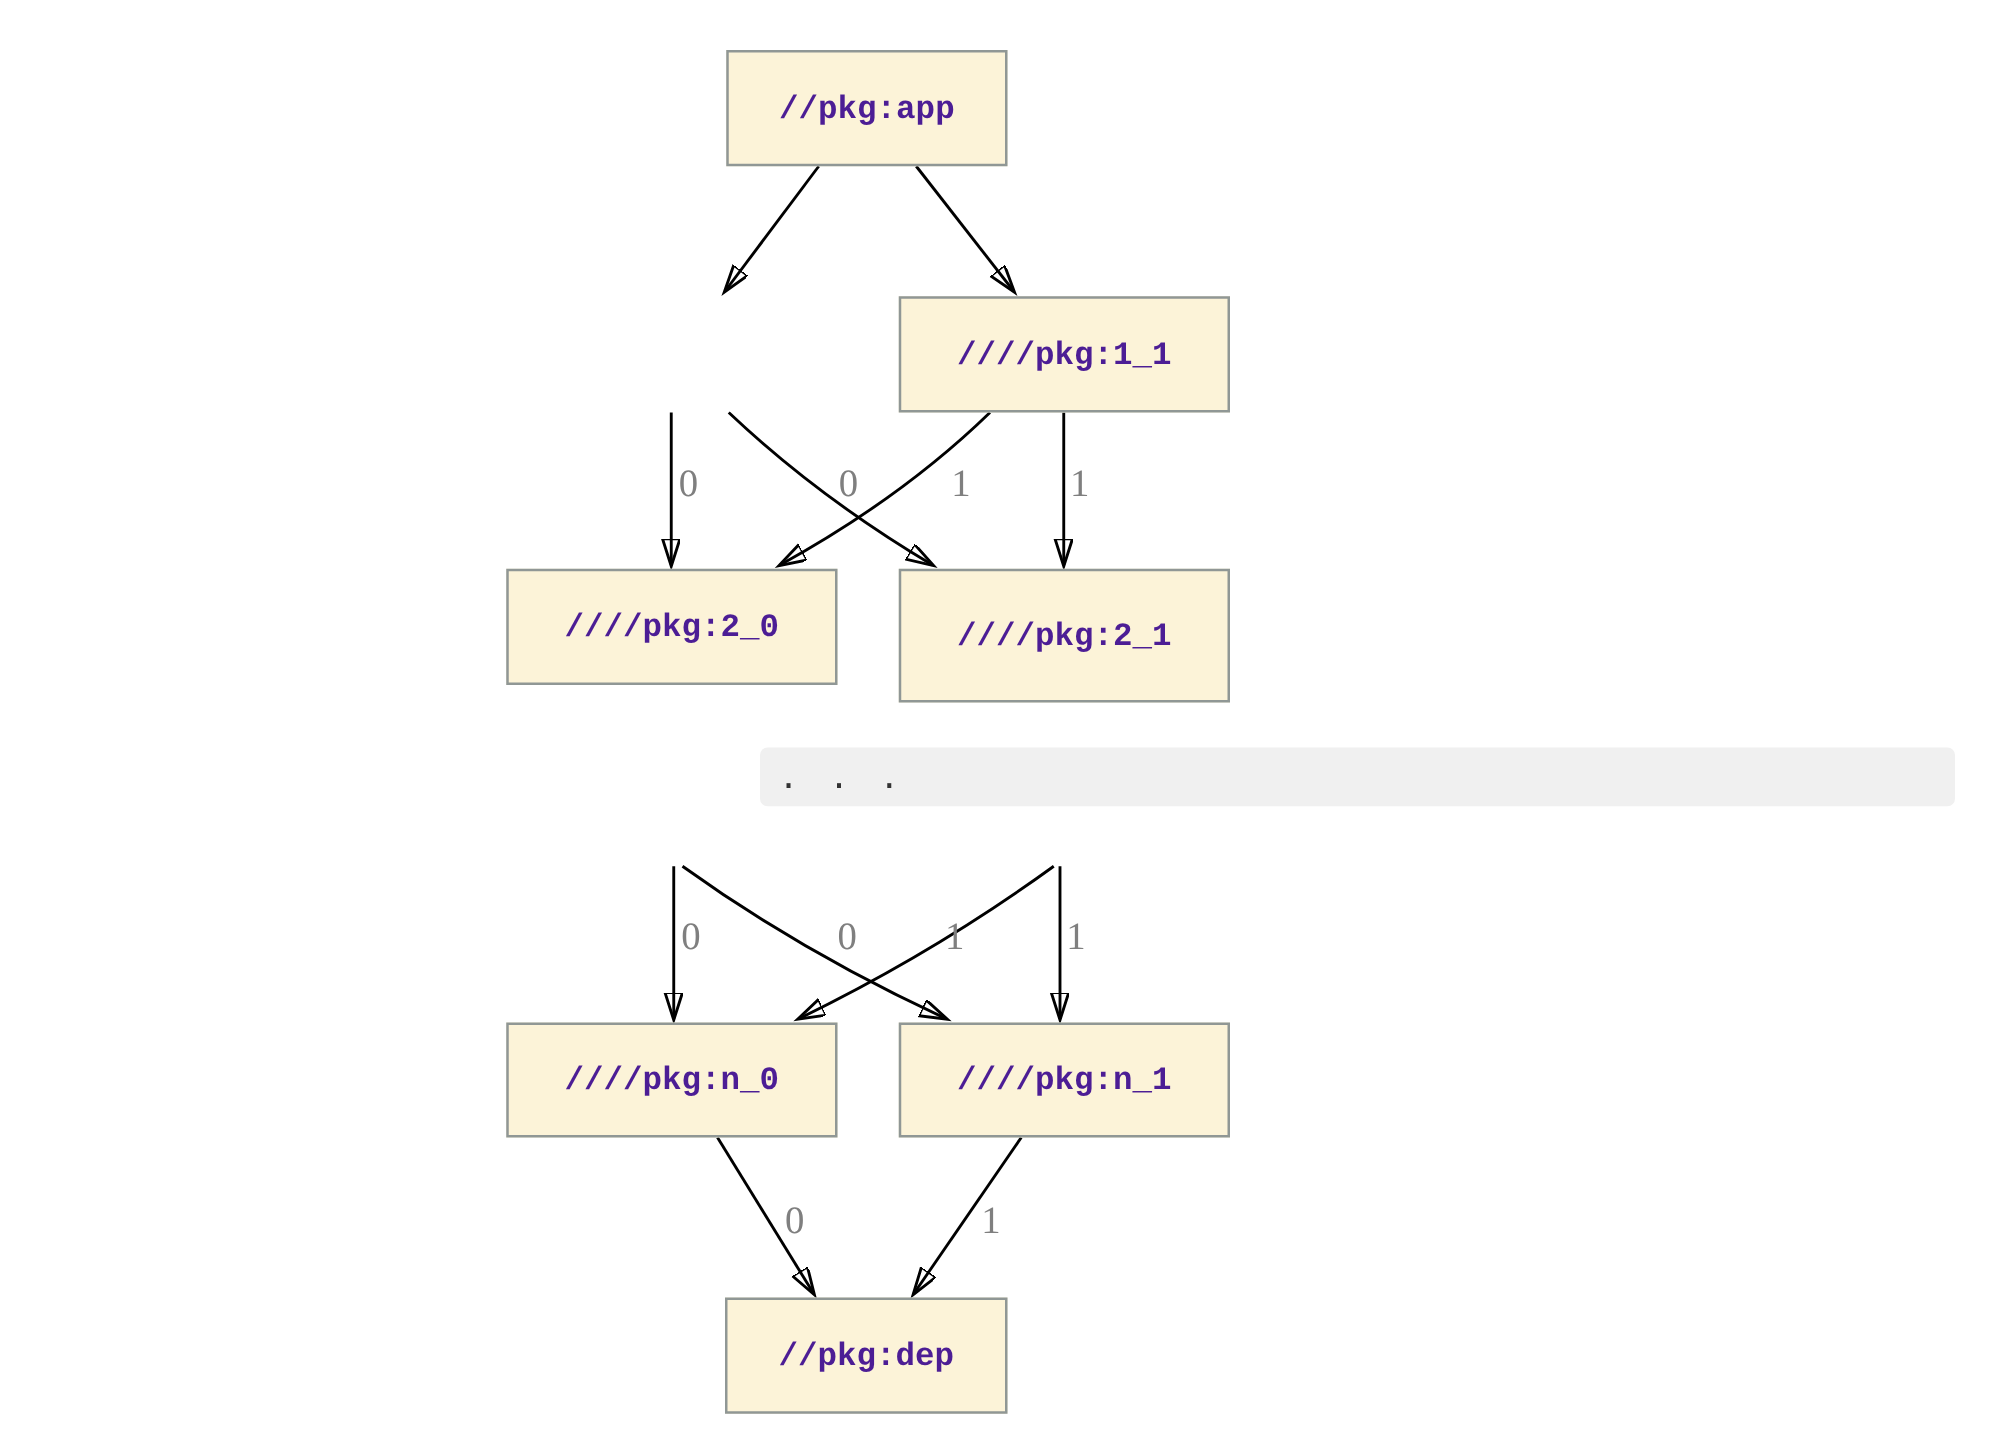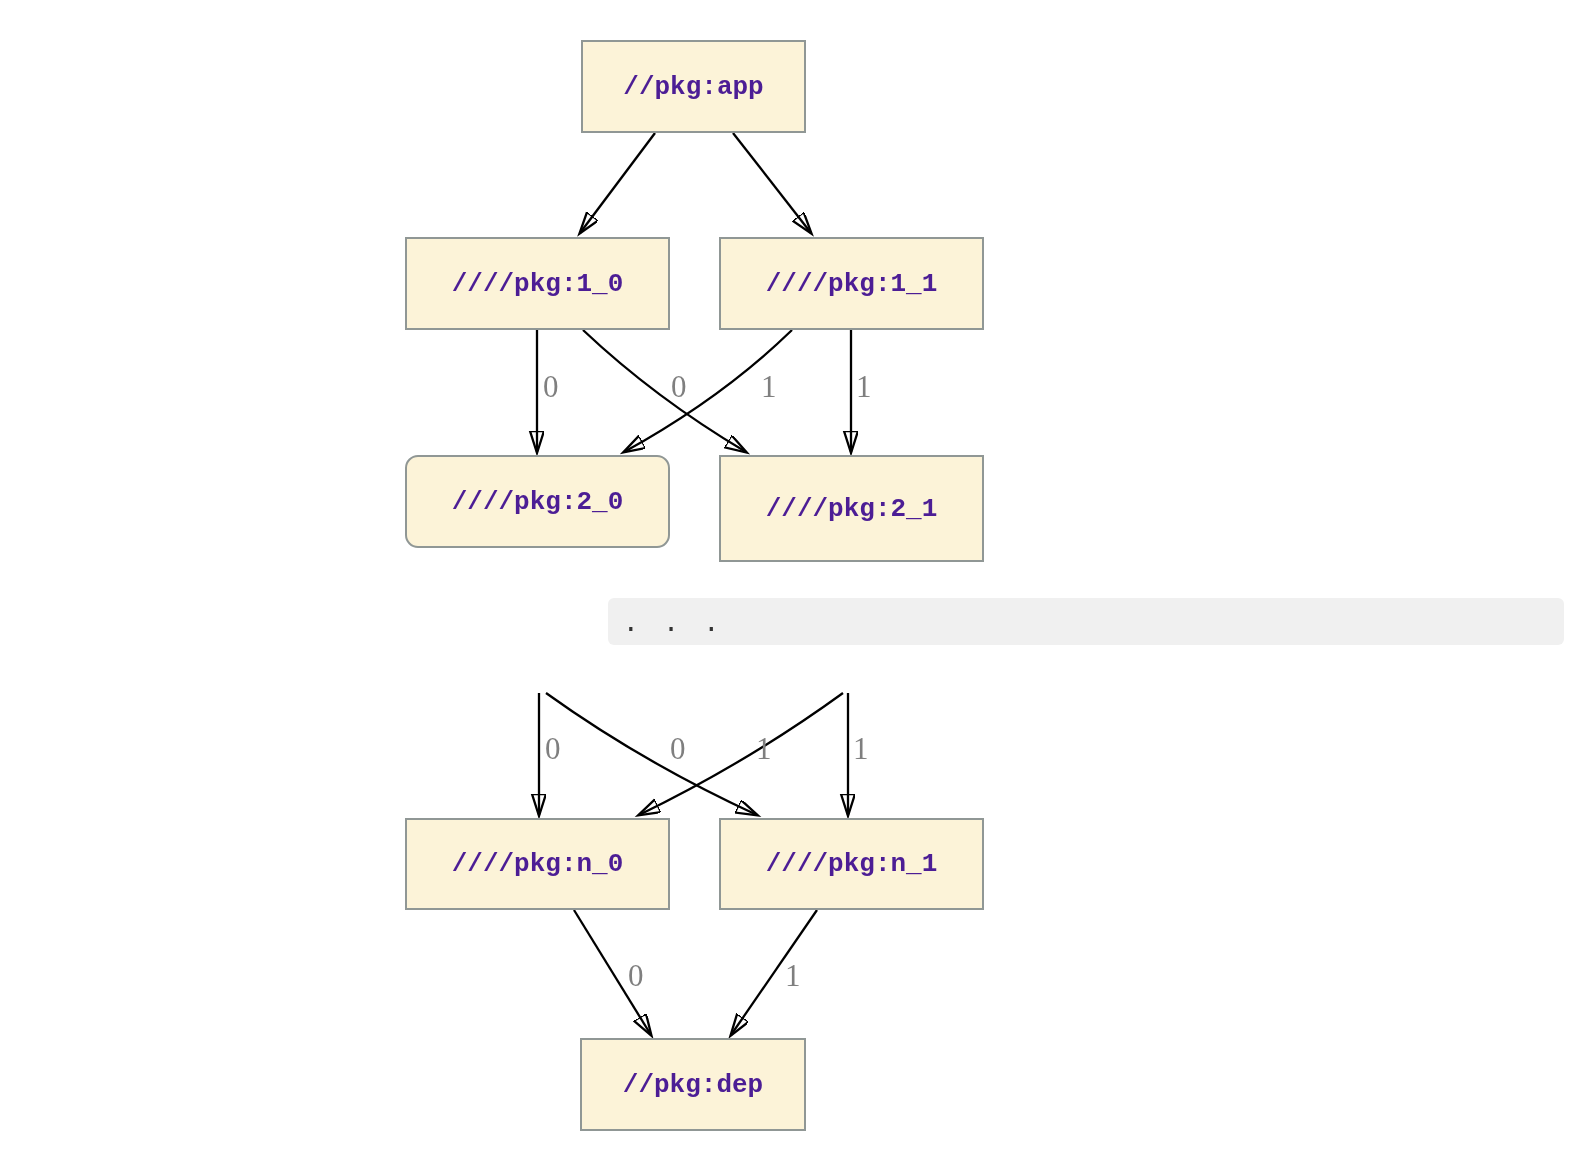--- a/index.html
+++ b/index.html
@@ -84,24 +84,23 @@
     <path d="M546,693 Q642,762 757,815" marker-end="url(#arrow)"></path>
     <path d="M843,693 Q748,762 639,815" marker-end="url(#arrow)"></path>
     <path d="M848,693 L848,815" marker-end="url(#arrow)"></path>
 
     <path d="M574,910 L651,1035" marker-end="url(#arrow)"></path>
     <path d="M817,910 L731,1035" marker-end="url(#arrow)"></path>
   </svg>
 
   <div class="node" style="left:581px; top:40px;  width:225px; height:93px;">//pkg:app</div>
 
-  <div class="node" style="left:405px; top:237px; width:265px; height:93px;">////pkg:1_0</div>
   <div class="node" style="left:719px; top:237px; width:265px; height:93px;">////pkg:1_1</div>
 
-  <div class="node" style="left:405px; top:455px; width:265px; height:93px;border-radius:13px;">////pkg:2_0</div>
+  <div class="node" style="left:405px; top:455px; width:265px; height:93px;">////pkg:2_0</div>
   <div class="node" style="left:719px; top:455px; width:265px; height:107px;">////pkg:2_1</div>
 
   <div class="node" style="left:405px; top:818px; width:265px; height:92px;">////pkg:n_0</div>
   <div class="node" style="left:719px; top:818px; width:265px; height:92px;">////pkg:n_1</div>
 
   <div class="node" style="left:580px; top:1038px; width:226px; height:93px;">//pkg:dep</div>
 
   <div class="ellipsis-band">
     <span>. . .</span>
   </div>

